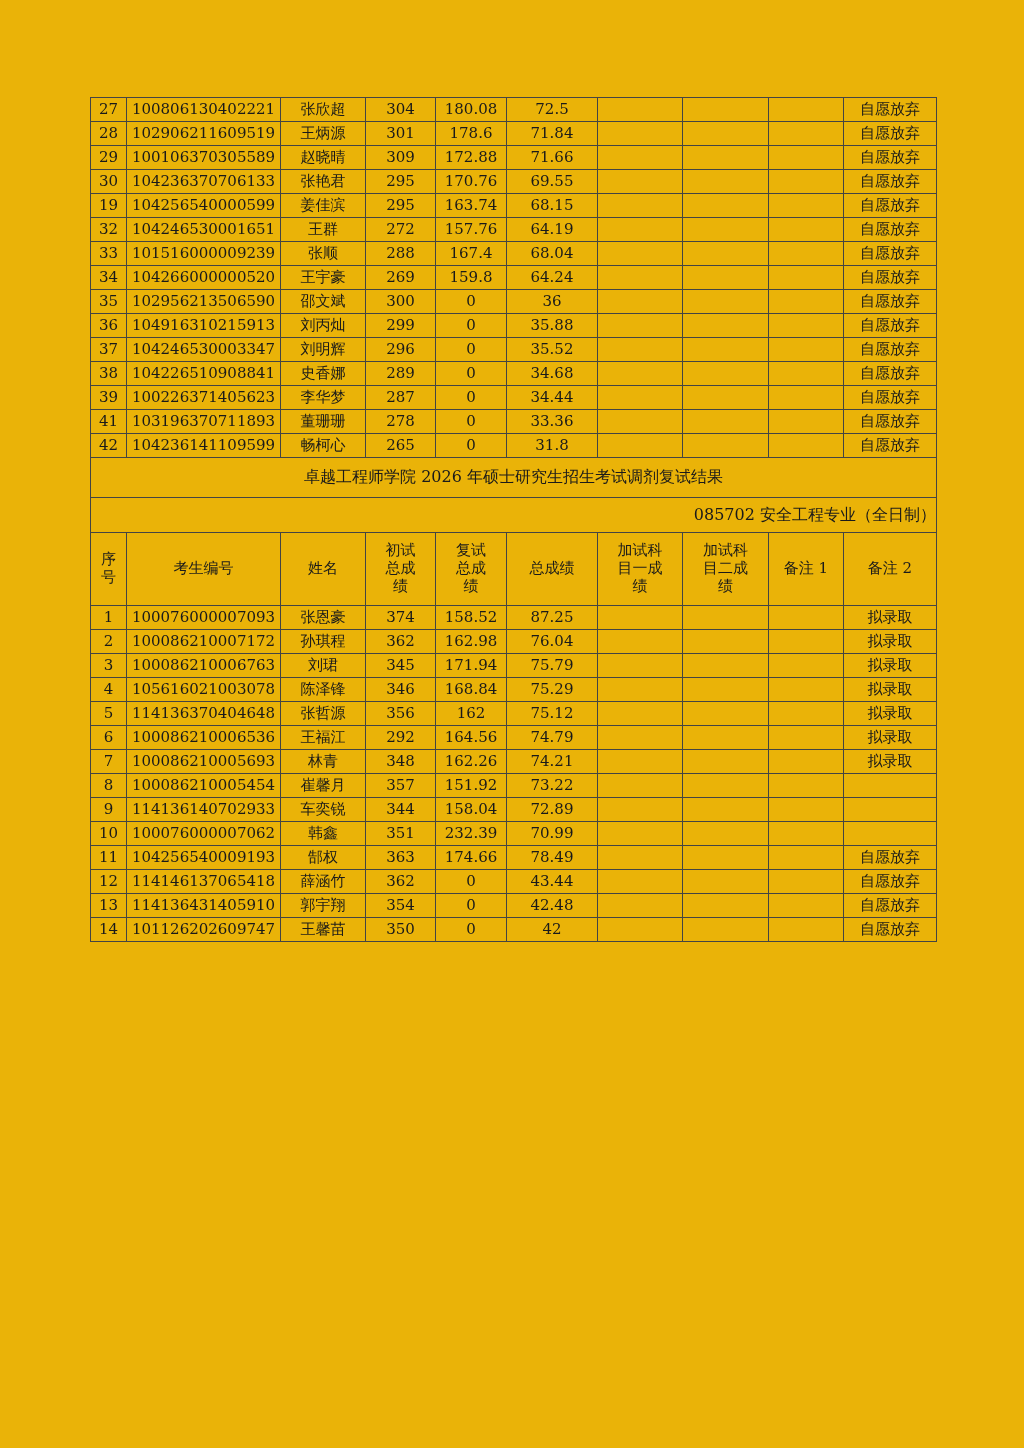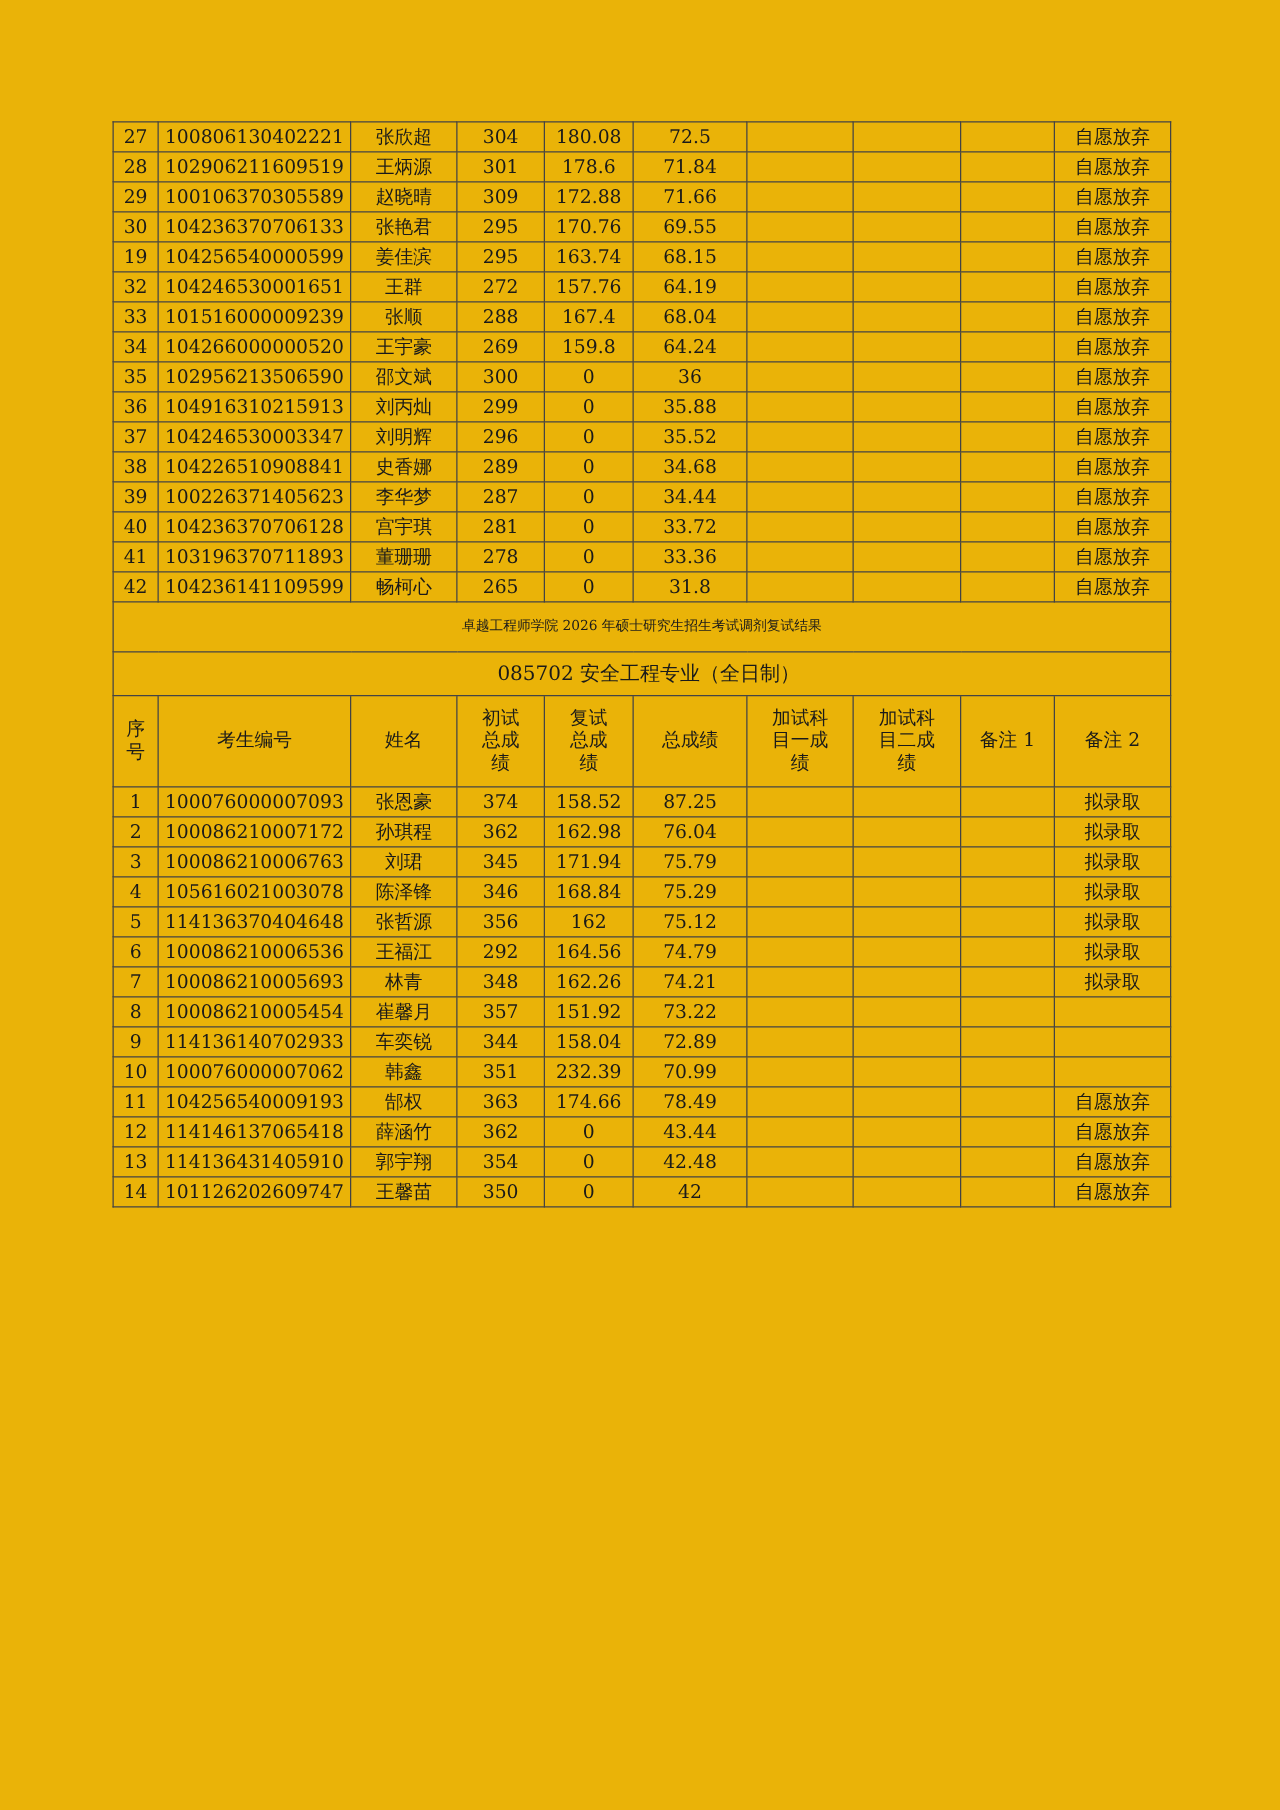--- a/index.html
+++ b/index.html
@@ -33,27 +33,27 @@
     line-height: 1.18;
     overflow: hidden;
   }
   tbody.data-rows td {
     height: 24px;
     white-space: nowrap;
     padding: 0 2px;
   }
   tr.title-row td {
     height: 40px;
-    font-size: 11px;
+    font-size: 16px;
     white-space: nowrap;
   }
   tr.subtitle-row td {
     height: 35px;
     font-size: 16px;
-    text-align: center;
+    text-align: right;
     padding-left: 11px;
     white-space: nowrap;
   }
   tr.header-row th {
     height: 73px;
     white-space: pre-line;
     padding: 2px 0;
   }
 </style>
 </head>
@@ -218,32 +218,20 @@
           <td></td>
           <td>自愿放弃</td>
         </tr>
         <tr>
           <td>39</td>
           <td>100226371405623</td>
           <td>李华梦</td>
           <td>287</td>
           <td>0</td>
           <td>34.44</td>
-          <td></td>
-          <td></td>
-          <td></td>
-          <td>自愿放弃</td>
-        </tr>
-        <tr>
-          <td>40</td>
-          <td>104236370706128</td>
-          <td>宫宇琪</td>
-          <td>281</td>
-          <td>0</td>
-          <td>33.72</td>
           <td></td>
           <td></td>
           <td></td>
           <td>自愿放弃</td>
         </tr>
         <tr>
           <td>41</td>
           <td>103196370711893</td>
           <td>董珊珊</td>
           <td>278</td>

